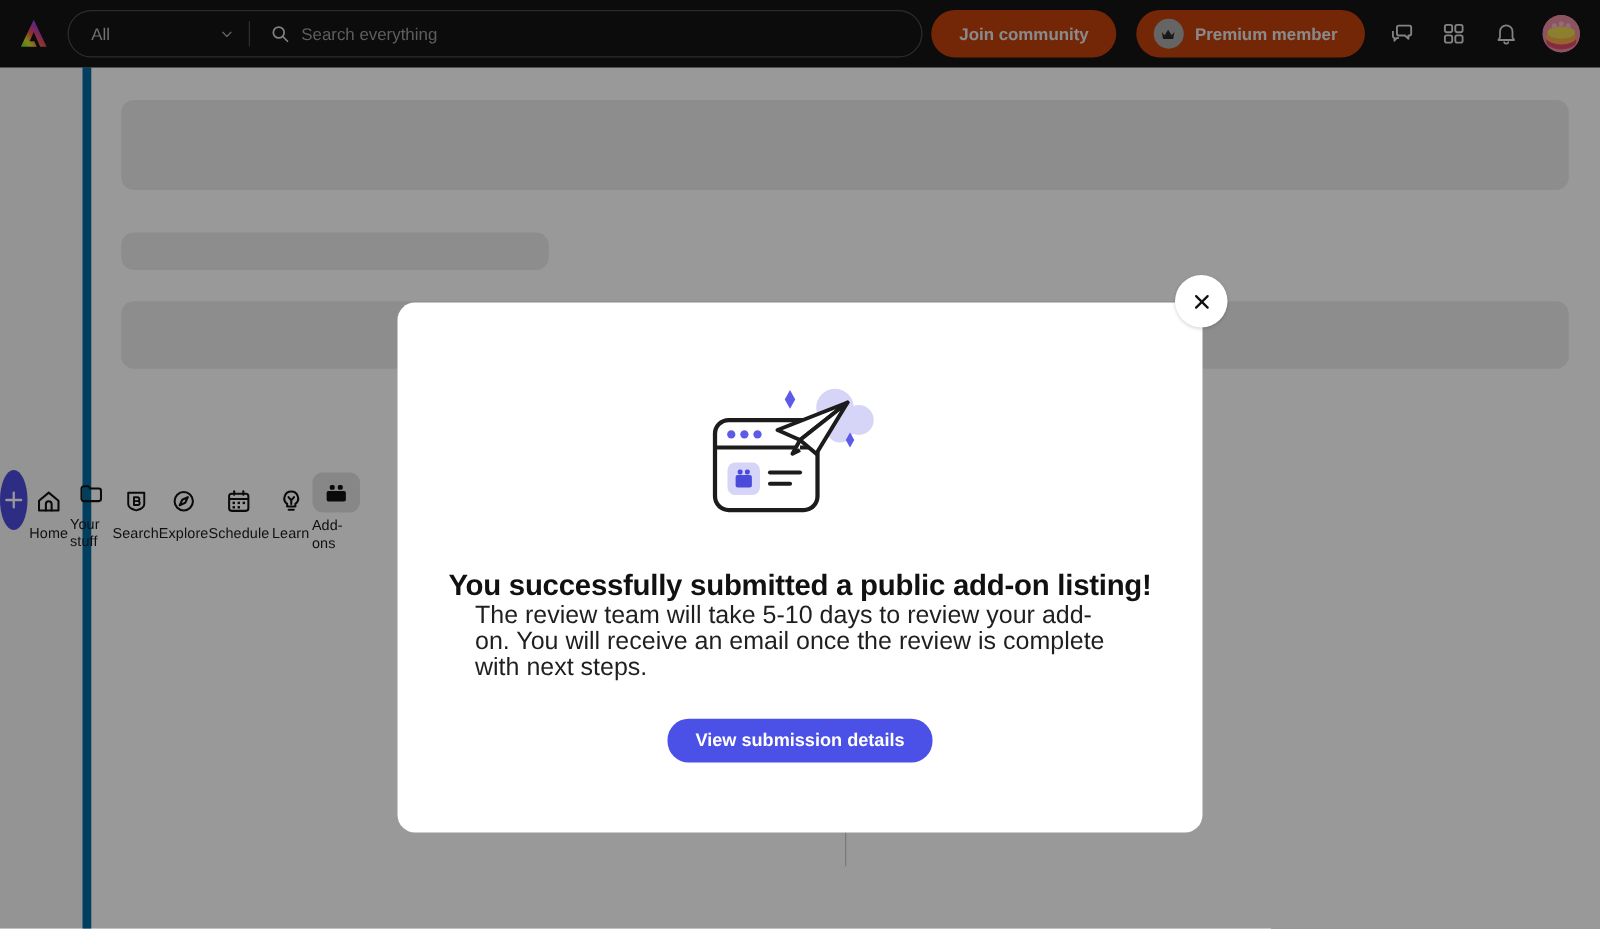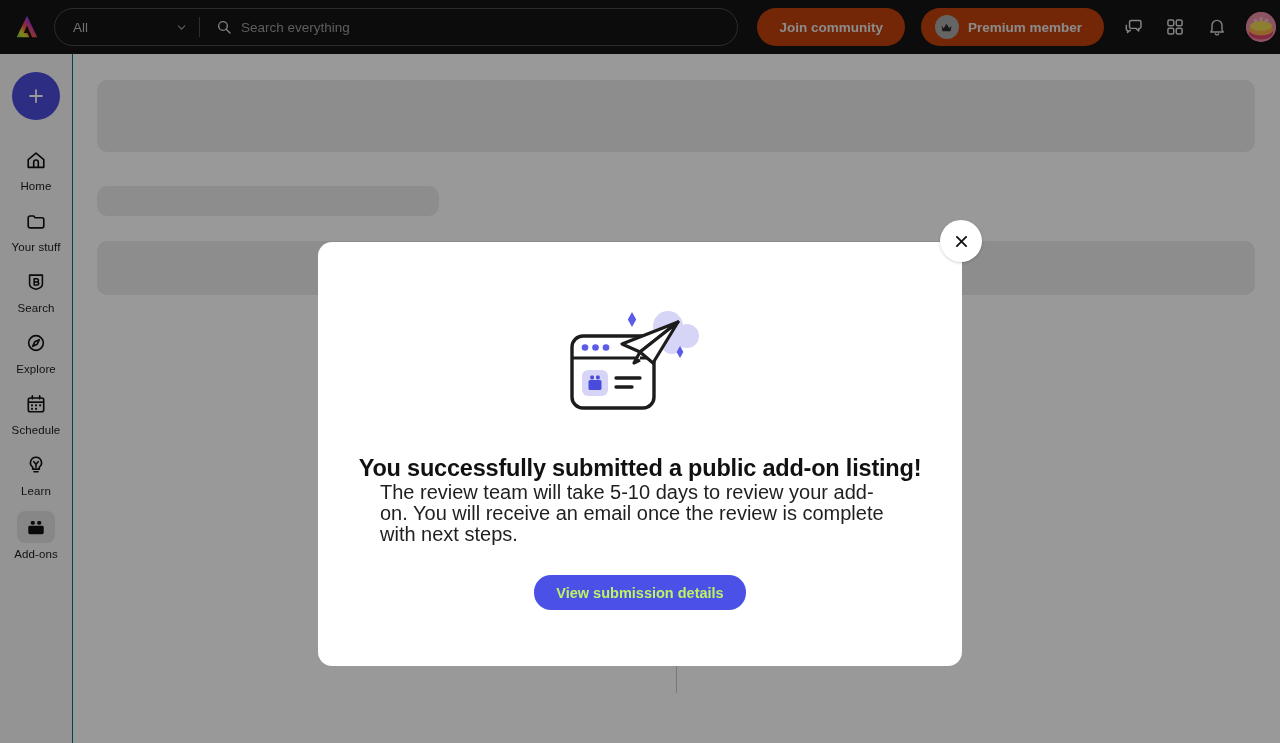--- a/index.html
+++ b/index.html
@@ -10,21 +10,21 @@
     background: #ffffff;
   }
   #app { position: relative; width: 1280px; height: 743px; }
 
   
   .topbar {
     position: absolute; left: 0; top: 0;
     width: 1280px; height: 54px;
     background: #141414;
     display: flex; align-items: center;
-    padding: 0 4px 0 12px;
+    padding: 0 16px 0 12px;
     z-index: 5;
   }
   .logo { width: 30px; height: 30px; flex: 0 0 30px; margin-right: 12px; }
 
   .searchwrap {
     display: flex; align-items: center;
     height: 38px;
     border: 1px solid #4a4a4a;
     border-radius: 19px;
     background: #141414;
@@ -71,22 +71,22 @@
     width: 30px; height: 30px; border-radius: 50%;
     background: radial-gradient(circle at 50% 28%, #f4a2b8 0%, #ef8fa8 38%, #e97f95 100%);
     overflow: hidden; position: relative; flex: 0 0 30px;
   }
 
   
   .sidebar {
     position: absolute; left: 0; top: 54px;
     width: 73px; height: 689px;
     background: #f7f7f7;
-    border-right: 1px solid #0369a1;
-    display: flex; flex-direction: column; align-items: center;
+    border-right: 7px solid #0369a1;
+    display: flex; flex-direction: row; align-items: center;
     padding-top: 18px;
     z-index: 3;
   }
   .createbtn {
     width: 48px; height: 48px; border-radius: 50%;
     background: #4b4bdb;
     display: flex; align-items: center; justify-content: center;
     color: #fff; margin-bottom: 16px;
   }
   .navitem {
@@ -146,21 +146,21 @@
   .modal h1 {
     font-size: 23.5px; font-weight: 700; color: #111;
     letter-spacing: -0.2px; text-align: center;
   }
   .modal p {
     font-size: 20px; line-height: 21px; color: #1f1f1f;
     text-align: left; width: 520px;
     margin-bottom: 30px;
   }
   .primarybtn {
-    background: #4b51e6; color: #bef264;
+    background: #4b51e6; color: #ffffff;
     font-size: 14.5px; font-weight: 700;
     border: none; border-radius: 17px;
     height: 35px; padding: 0 22px;
     cursor: pointer;
     font-family: "Liberation Sans", sans-serif;
   }
   .closebtn {
     position: absolute; left: 940px; top: 220px;
     width: 42px; height: 42px; border-radius: 50%;
     background: #ffffff;

